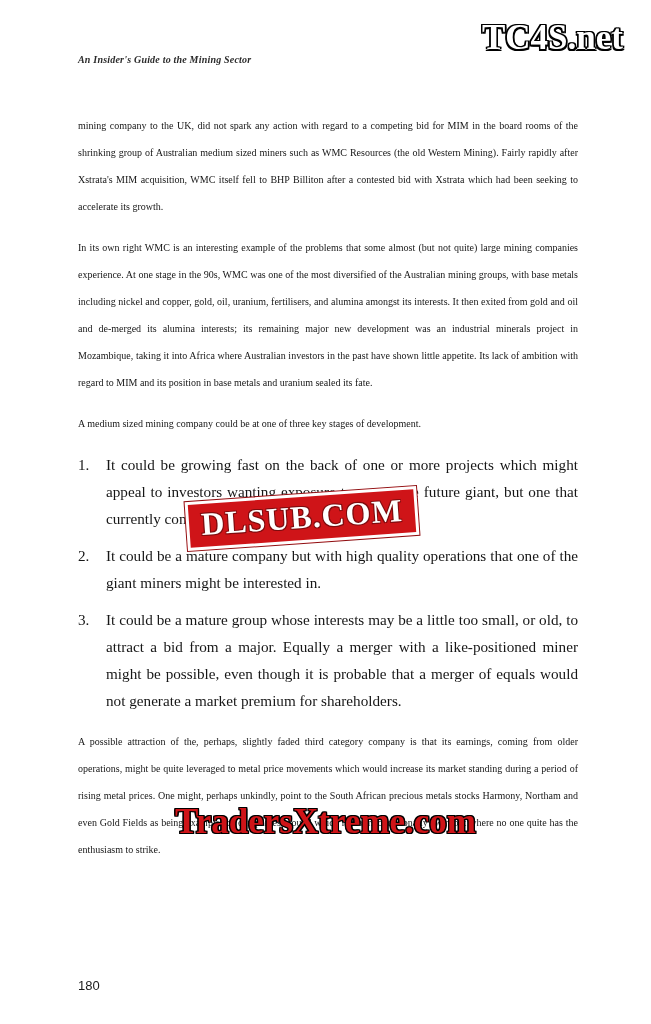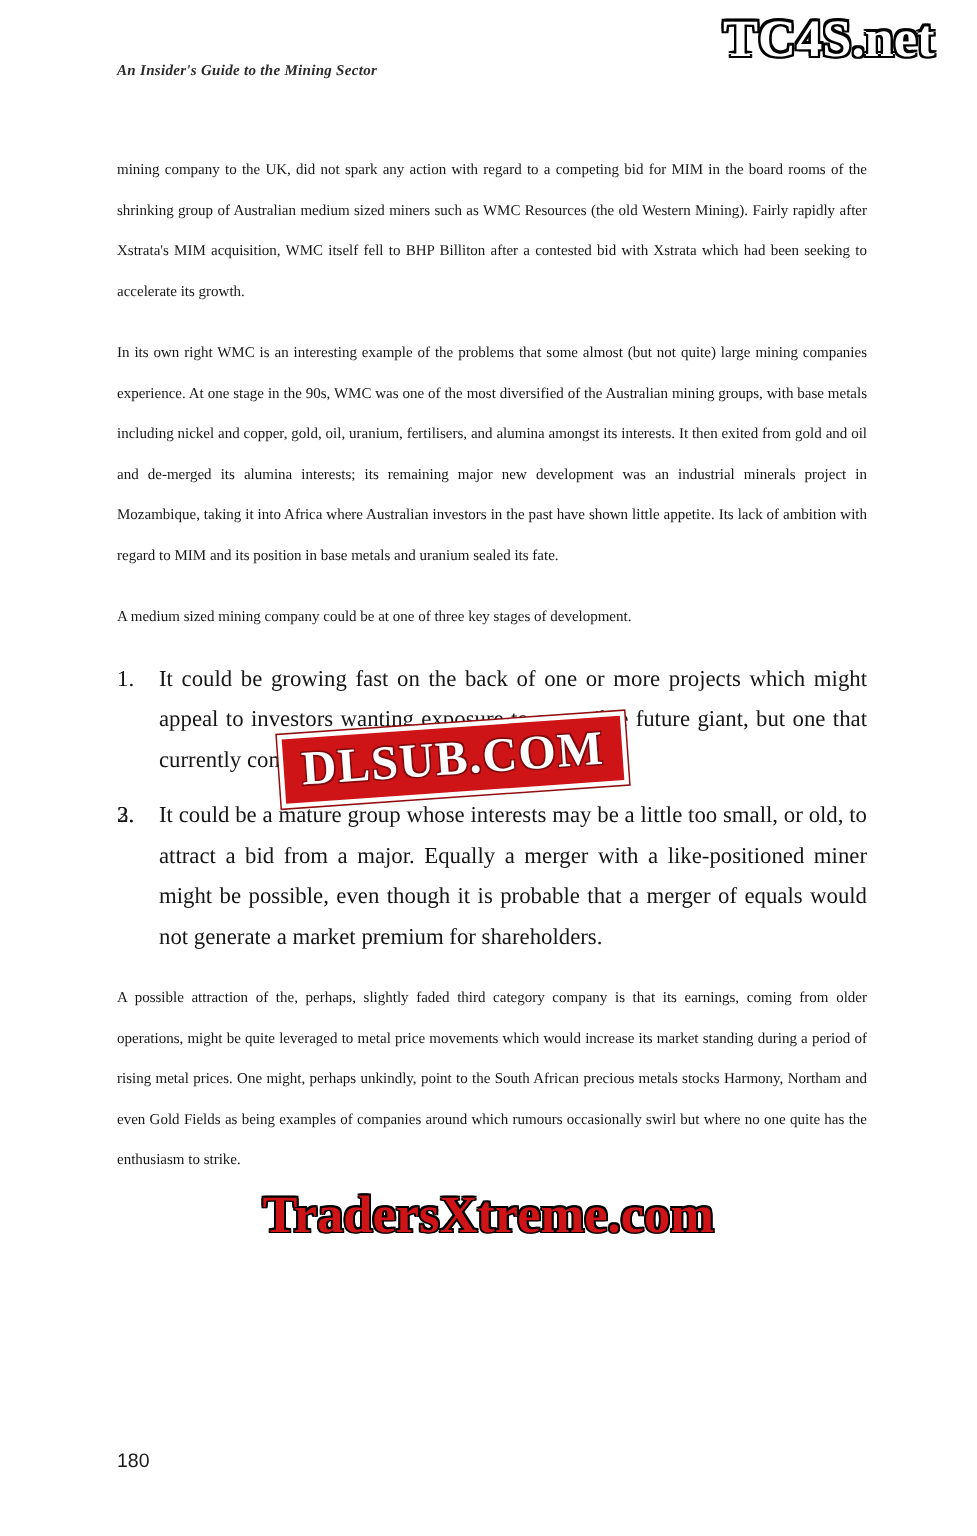--- a/index.html
+++ b/index.html
@@ -11,21 +11,21 @@
     width: 651px;
     height: 1024px;
     position: relative;
     font-family: "Liberation Serif", serif;
     color: #1a1a1a;
     overflow: hidden;
   }
 
   .page {
     position: absolute;
-    left: 0; top: 0;
+    left: 0; top: 12px;
     width: 651px;
     height: 844px;
     background: #ffffff;
   }
 
   
   .wm-top {
     position: absolute;
     right: 28px;
     top: 6px;
@@ -159,20 +159,21 @@
 
     <p class="body">A medium sized mining company could be at one of three key stages of development.</p>
 
     <ol class="list">
       <li>
         <span class="num">1.</span>
         <span>It could be growing fast on the back of one or more projects which might appeal to investors wanting exposure to a possible future giant, but one that currently combines growth with relative security.</span>
       </li>
       <li>
         <span class="num">2.</span>
+        <span>It could be a mature company but with high quality operations that one of the giant miners might be interested in.</span>
       </li>
       <li>
         <span class="num">3.</span>
         <span>It could be a mature group whose interests may be a little too small, or old, to attract a bid from a major. Equally a merger with a like-positioned miner might be possible, even though it is probable that a merger of equals would not generate a market premium for shareholders.</span>
       </li>
     </ol>
 
     <p class="body">A possible attraction of the, perhaps, slightly faded third category company is that its earnings, coming from older operations, might be quite leveraged to metal price movements which would increase its market standing during a period of rising metal prices. One might, perhaps unkindly, point to the South African precious metals stocks Harmony, Northam and even Gold Fields as being examples of companies around which rumours occasionally swirl but where no one quite has the enthusiasm to strike.</p>
 
   </div>

